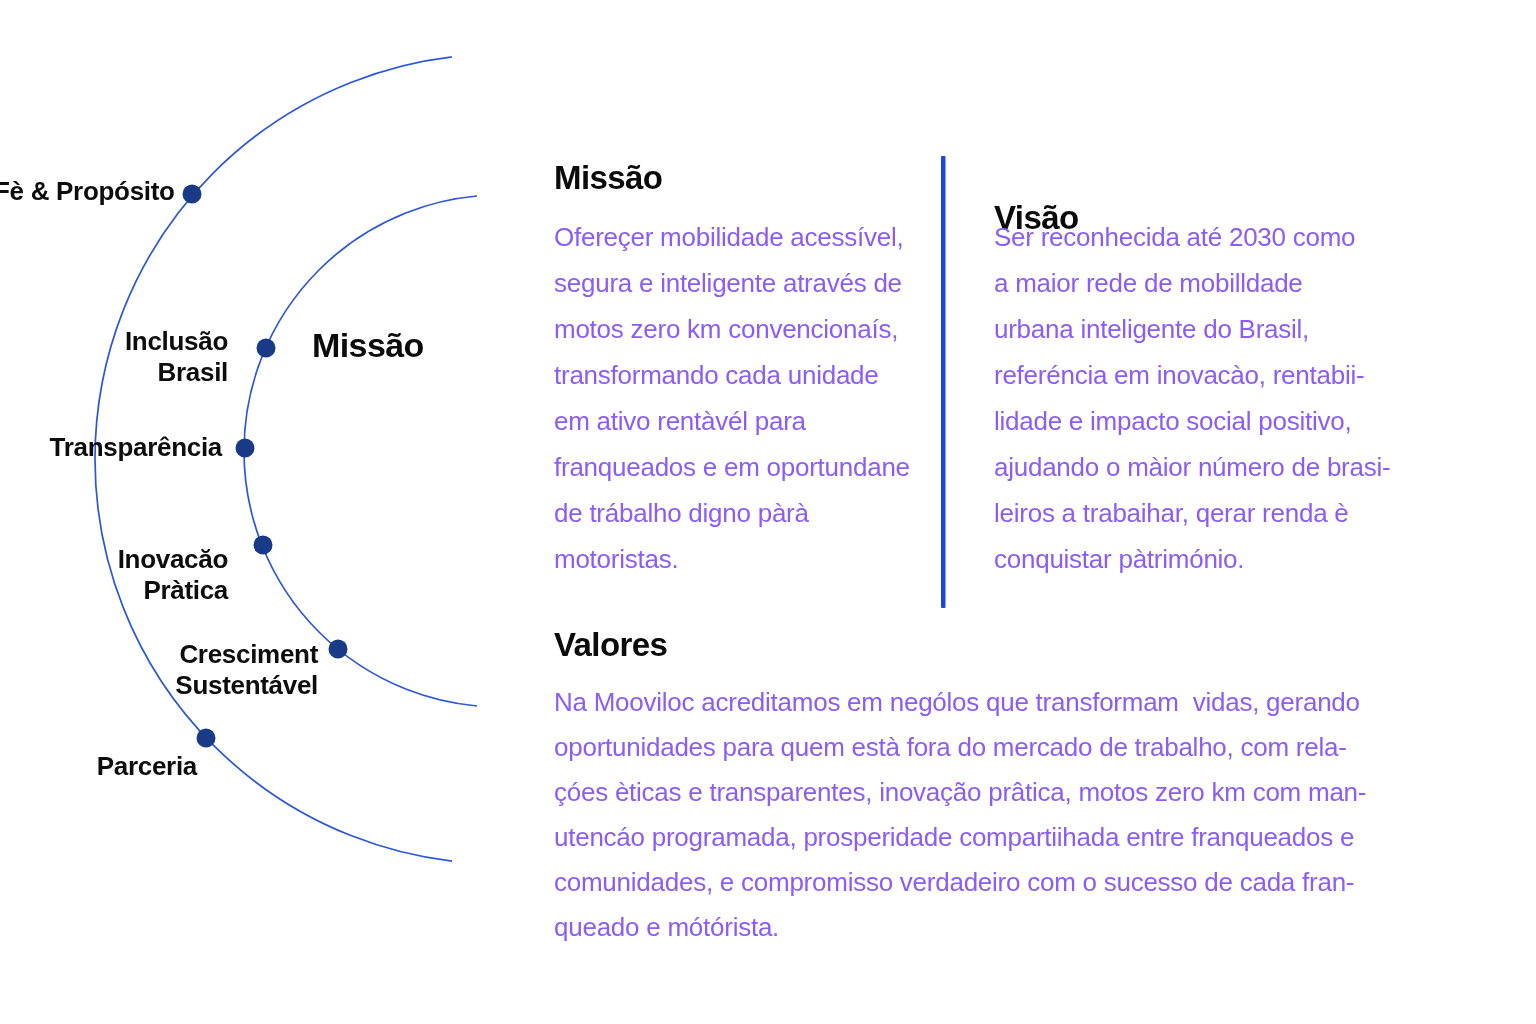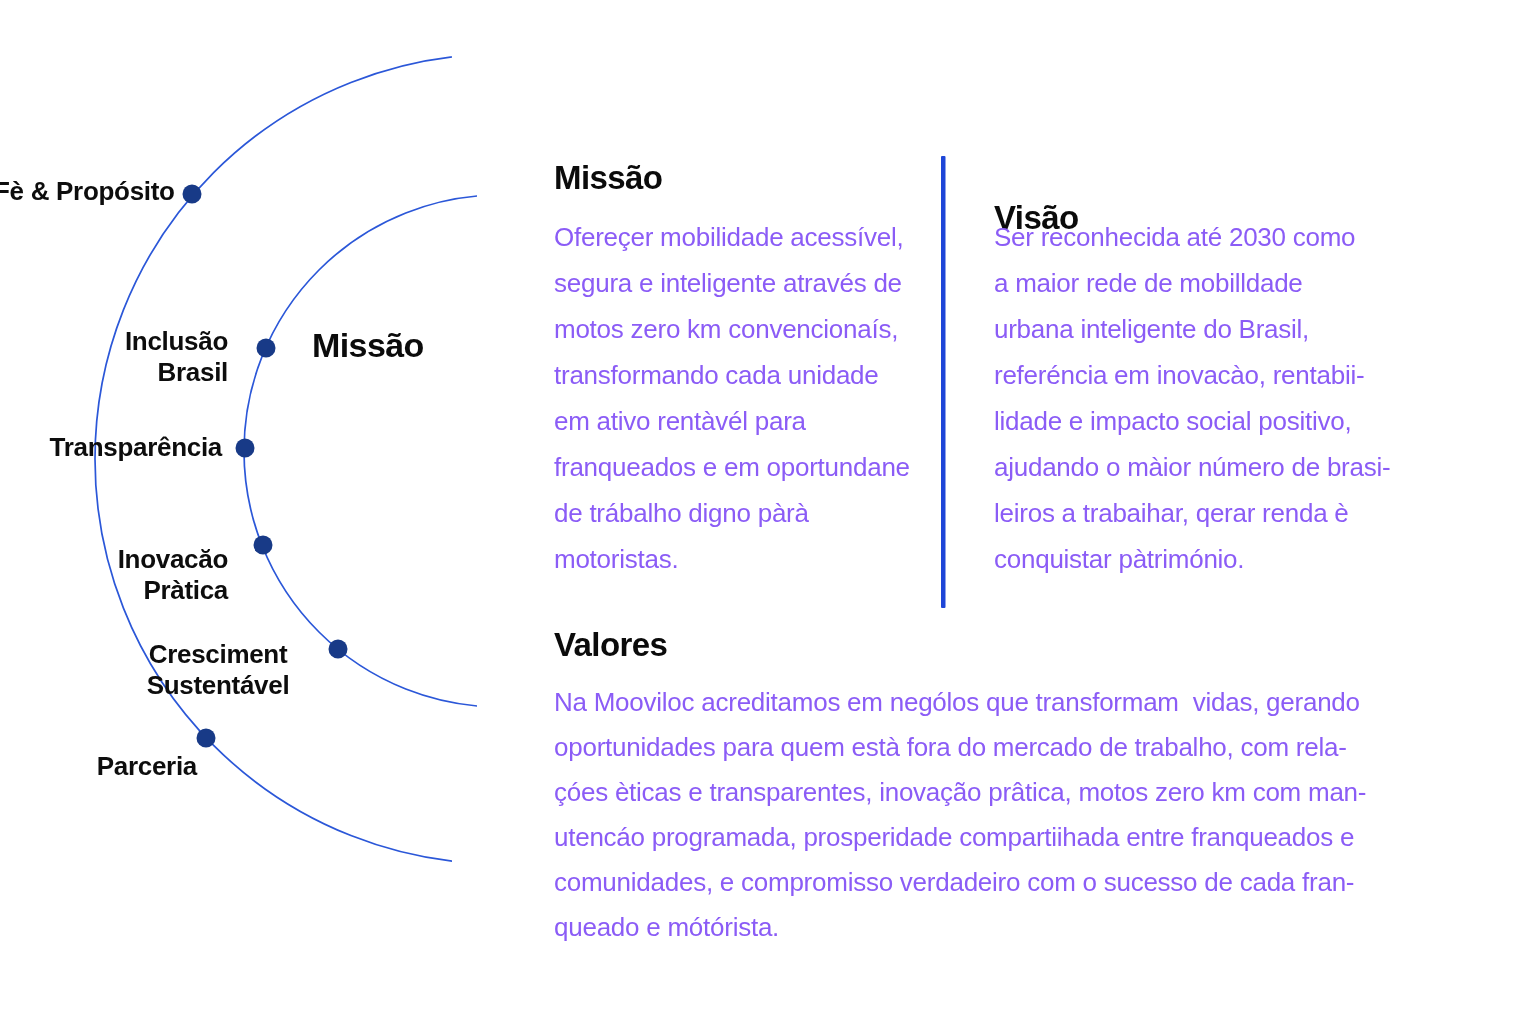--- a/index.html
+++ b/index.html
@@ -67,21 +67,21 @@
 
   <div class="abs node-label" style="left:22px;top:432px;width:200px;">
     <div>Transparência</div>
   </div>
 
   <div class="abs node-label" style="left:28px;top:524px;width:200px;margin-top:20px;">
     <div>Inovacăo</div>
     <div>Pràtica</div>
   </div>
 
-  <div class="abs node-label" style="left:118px;top:639px;width:200px;text-align:center;">
+  <div class="abs node-label" style="left:118px;top:639px;width:200px;">
     <div>Cresciment</div>
     <div>Sustentável</div>
   </div>
 
   <div class="abs node-label" style="left:-3px;top:751px;width:200px;">
     <div>Parceria</div>
   </div>
 
   <div class="abs center-label" style="left:312px;top:328px;">Missão</div>
 

